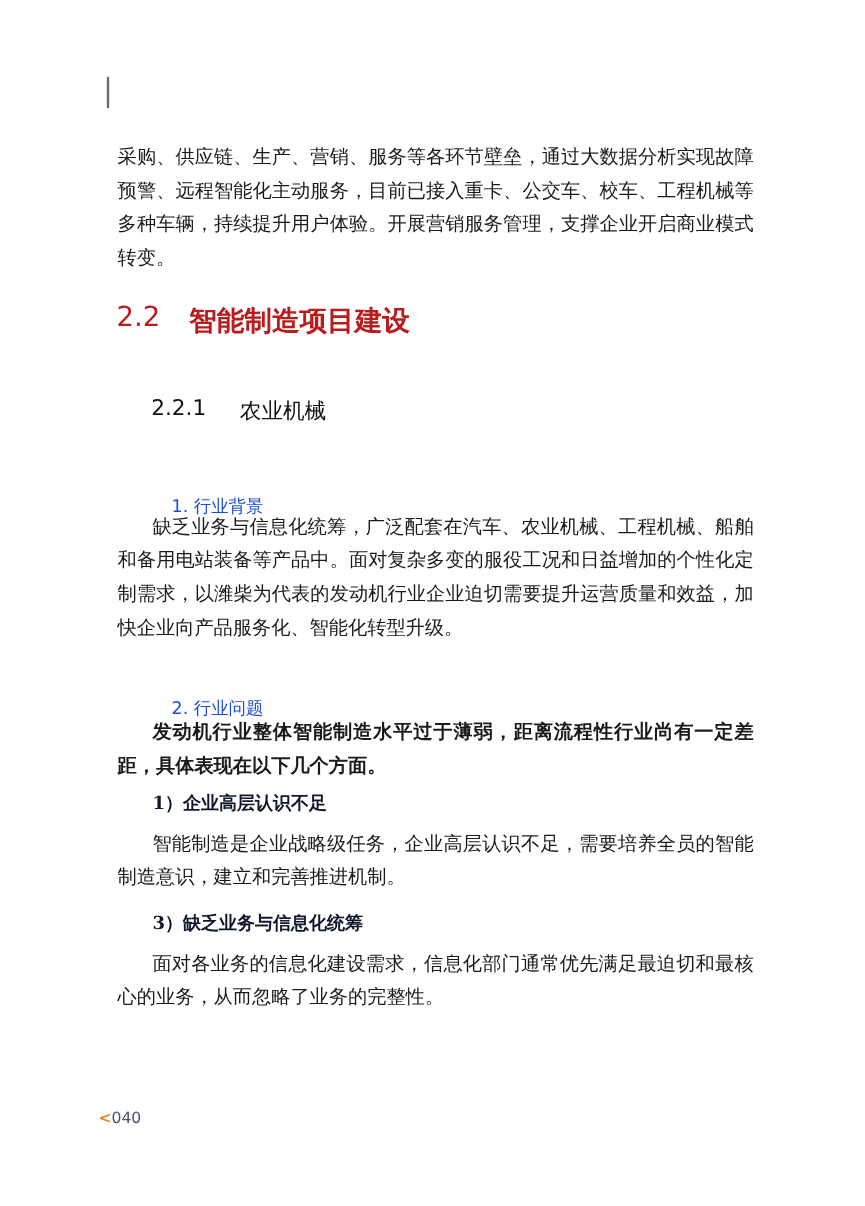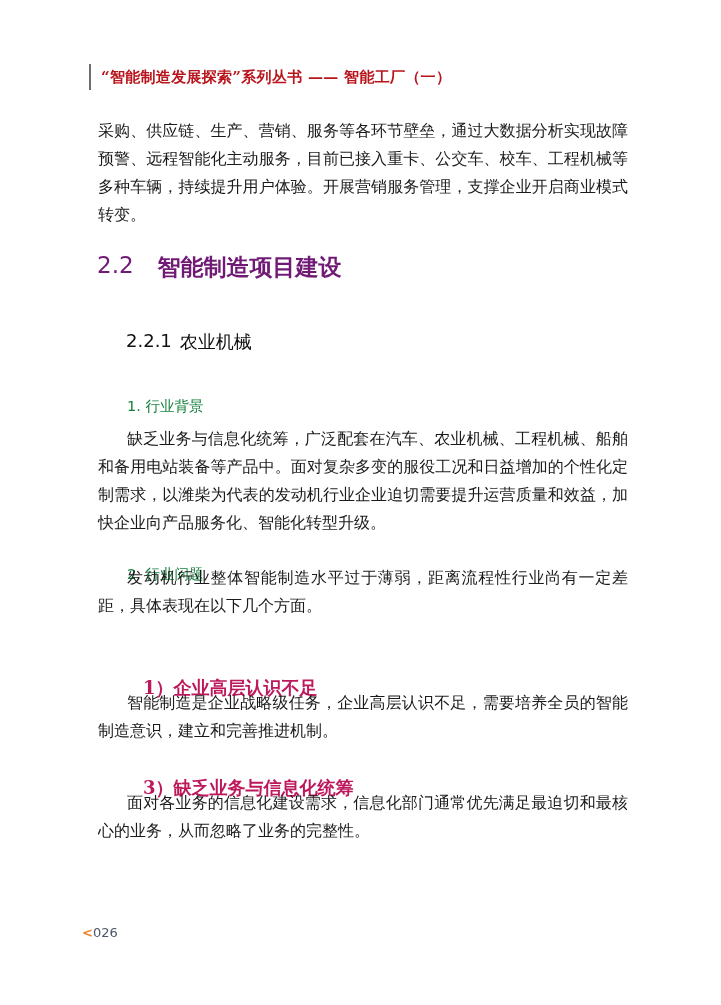--- a/index.html
+++ b/index.html
@@ -49,96 +49,95 @@
     }
     .para.indent { text-indent: 29px; }
     .h2 {
       position: absolute;
       left: 97px;
       top: 252px;
       margin: 0;
       font-family: "DejaVu Sans", "Liberation Sans", sans-serif;
       font-weight: bold;
       font-size: 23px;
-      color: #701a75;
+      color: #b91c1c;
       display: flex;
       white-space: nowrap;
     }
     .h2 .num { font-weight: normal; margin-right: 24px; }
     .h3 {
       position: absolute;
       left: 126px;
       top: 330px;
       margin: 0;
       font-family: "DejaVu Sans", "Liberation Sans", sans-serif;
       font-weight: normal;
       font-size: 18px;
       color: #111111;
       display: flex;
       white-space: nowrap;
     }
-    .h3 .num { margin-right: 8px; }
+    .h3 .num { margin-right: 28px; }
     .h4 {
       position: absolute;
       left: 127px;
-      margin: 0;
+      margin: 16px;
       font-family: "DejaVu Sans", "Liberation Sans", sans-serif;
       font-weight: normal;
       font-size: 14.5px;
-      color: #15803d;
+      color: #1d4ed8;
       white-space: nowrap;
     }
     .h5 {
       position: absolute;
       left: 127px;
-      margin: 16px;
+      margin: 0;
       font-family: "DejaVu Serif", "Liberation Serif", serif;
       font-weight: bold;
-      font-size: 18px;
-      color: #be185d;
+      font-size: 15px;
+      color: #0f172a;
       white-space: nowrap;
     }
     .page-number {
       position: absolute;
       left: 82px;
       top: 925px;
       font-family: "DejaVu Sans", "Liberation Sans", sans-serif;
       font-size: 13px;
       color: #4a5568;
       white-space: nowrap;
     }
     .page-number .arrow { color: #f07f22; font-weight: bold; }
   </style>
 </head>
 <body>
 
 <div class="running-header">
   <div class="header-bar"></div>
-  <div class="header-title">“智能制造发展探索”系列丛书 —— 智能工厂（一）</div>
 </div>
 
 <p class="para" style="top:117px;">采购、供应链、生产、营销、服务等各环节壁垒，通过大数据分析实现故障预警、远程智能化主动服务，目前已接入重卡、公交车、校车、工程机械等多种车辆，持续提升用户体验。开展营销服务管理，支撑企业开启商业模式转变。</p>
 
 <h2 class="h2">
   <span class="num">2.2</span>
   <span>智能制造项目建设</span>
 </h2>
 
 <h3 class="h3">
   <span class="num">2.2.1</span>
   <span>农业机械</span>
 </h3>
 
 <h4 class="h4" style="top:397px;">1. 行业背景</h4>
 <p class="para indent" style="top:425px;">缺乏业务与信息化统筹，广泛配套在汽车、农业机械、工程机械、船舶和备用电站装备等产品中。面对复杂多变的服役工况和日益增加的个性化定制需求，以潍柴为代表的发动机行业企业迫切需要提升运营质量和效益，加快企业向产品服务化、智能化转型升级。</p>
 
 <h4 class="h4" style="top:565px;">2. 行业问题</h4>
-<p class="para indent" style="top:564px;">发动机行业整体智能制造水平过于薄弱，距离流程性行业尚有一定差距，具体表现在以下几个方面。</p>
+<p class="para indent" style="top:596px;font-weight:bold;">发动机行业整体智能制造水平过于薄弱，距离流程性行业尚有一定差距，具体表现在以下几个方面。</p>
 
 <h5 class="h5" style="top:660px;">1）企业高层认识不足</h5>
 <p class="para indent" style="top:689px;">智能制造是企业战略级任务，企业高层认识不足，需要培养全员的智能制造意识，建立和完善推进机制。</p>
 
 <h5 class="h5" style="top:760px;">3）缺乏业务与信息化统筹</h5>
 <p class="para indent" style="top:789px;">面对各业务的信息化建设需求，信息化部门通常优先满足最迫切和最核心的业务，从而忽略了业务的完整性。</p>
 
 <div class="page-number">
-  <span class="arrow">&lt;</span><span>026</span>
+  <span class="arrow">&lt;</span><span>040</span>
 </div>
 
 </body></html>

